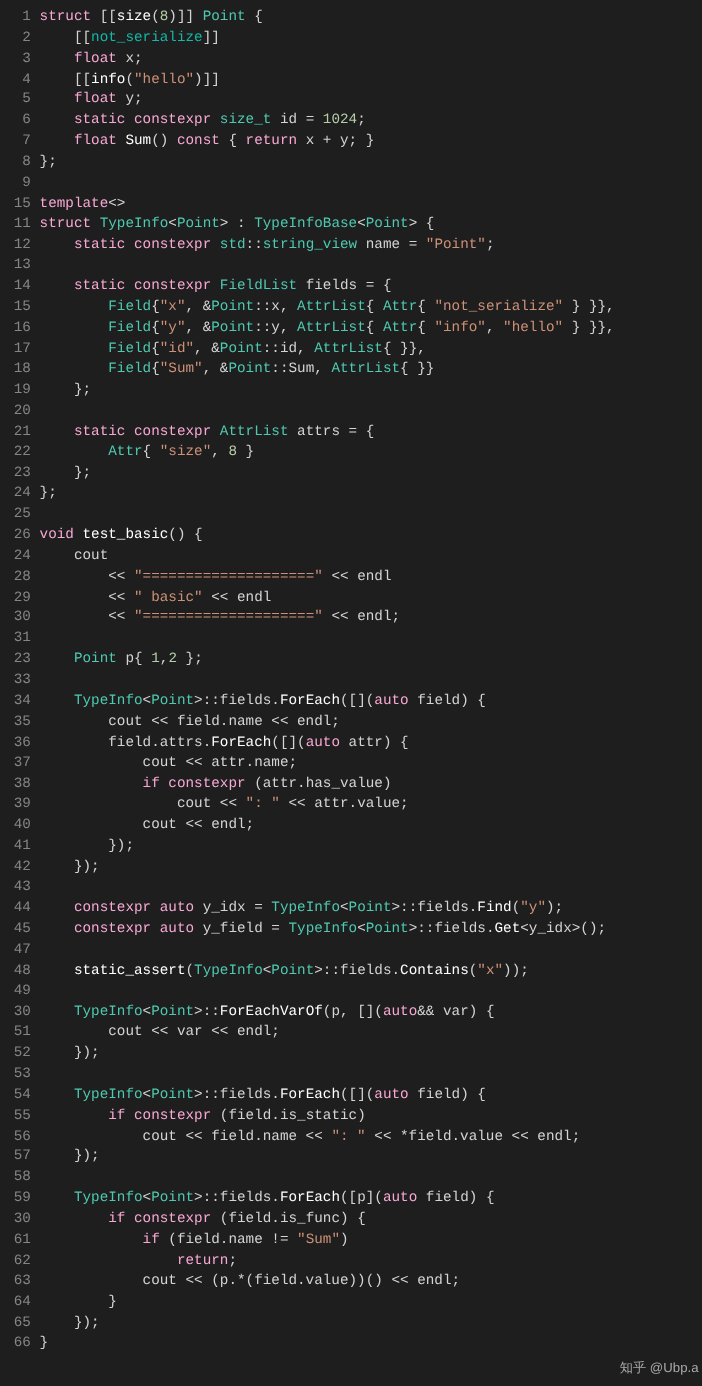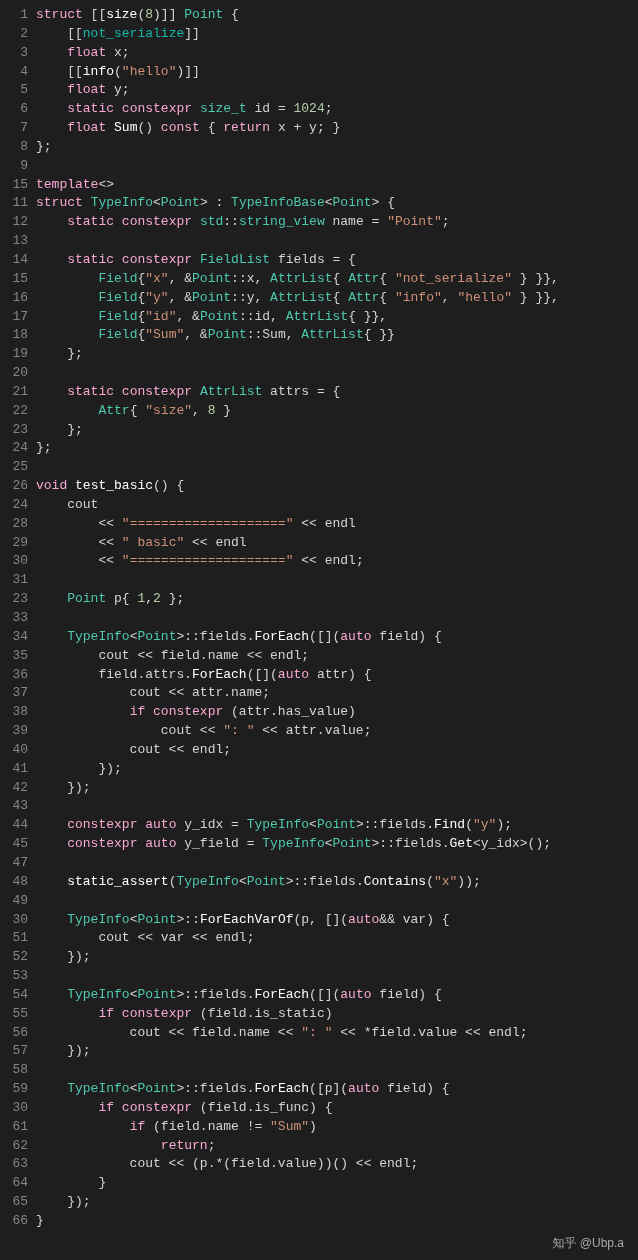--- a/index.html
+++ b/index.html
@@ -8,21 +8,21 @@
 .line{display:flex;white-space:pre}
 .gutter{width:36px;text-align:right;color:#858585;padding-right:8px;user-select:none;flex-shrink:0}
 .code{color:#d4d4d4}
 .kw{color:#f9a8d4}
 .ty{color:#4ec9b0}
 .fn{color:#ffffff}
 .st{color:#ce9178}
 .nm{color:#b5cea8}
 .pn{color:#d4d4d4}
 .vb{color:#14b8a6}
-.watermark{position:absolute;right:14px;bottom:8px;color:#aaa;font-size:12px;font-family:-apple-system,BlinkMacSystemFont,'Segoe UI',sans-serif}
+.watermark{position:absolute;right:3px;bottom:8px;color:#aaa;font-size:12px;font-family:-apple-system,BlinkMacSystemFont,'Segoe UI',sans-serif}
 </style>
 </head>
 <body>
 
 <div class="editor" id="editor">
     <div class="line"><span class="gutter">1</span><span class="code"><span class="kw">struct</span><span class="pn"> [[</span><span class="fn">size</span><span class="pn">(</span><span class="nm">8</span><span class="pn">)]] </span><span class="ty">Point</span><span class="pn"> {</span></span></div>
     <div class="line"><span class="gutter">2</span><span class="code"><span class="pn">    [[</span><span class="vb">not_serialize</span><span class="pn">]]</span></span></div>
     <div class="line"><span class="gutter">3</span><span class="code"><span class="pn">    </span><span class="kw">float</span><span class="pn"> x;</span></span></div>
     <div class="line"><span class="gutter">4</span><span class="code"><span class="pn">    [[</span><span class="fn">info</span><span class="pn">(</span><span class="st">"hello"</span><span class="pn">)]]</span></span></div>
     <div class="line"><span class="gutter">5</span><span class="code"><span class="pn">    </span><span class="kw">float</span><span class="pn"> y;</span></span></div>

